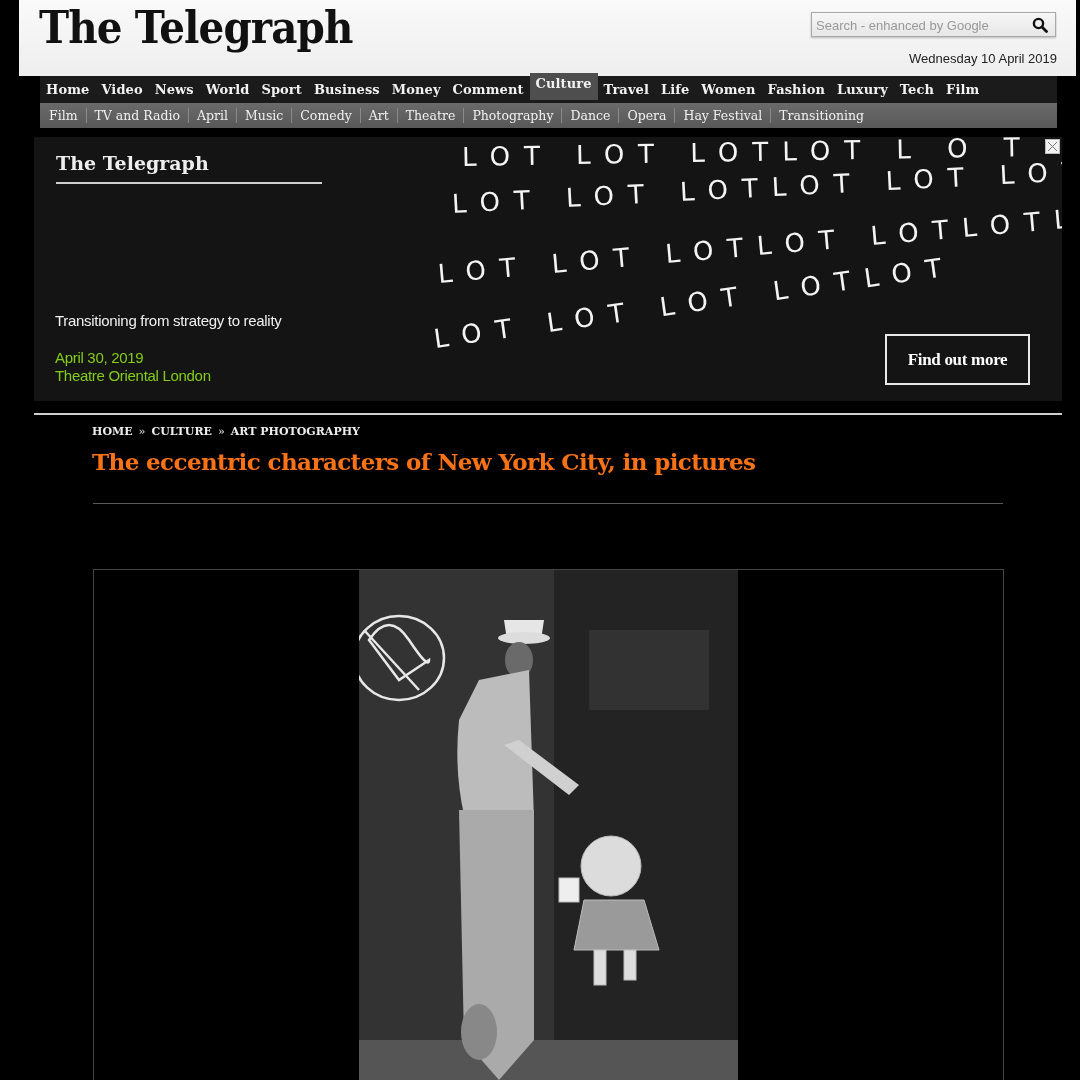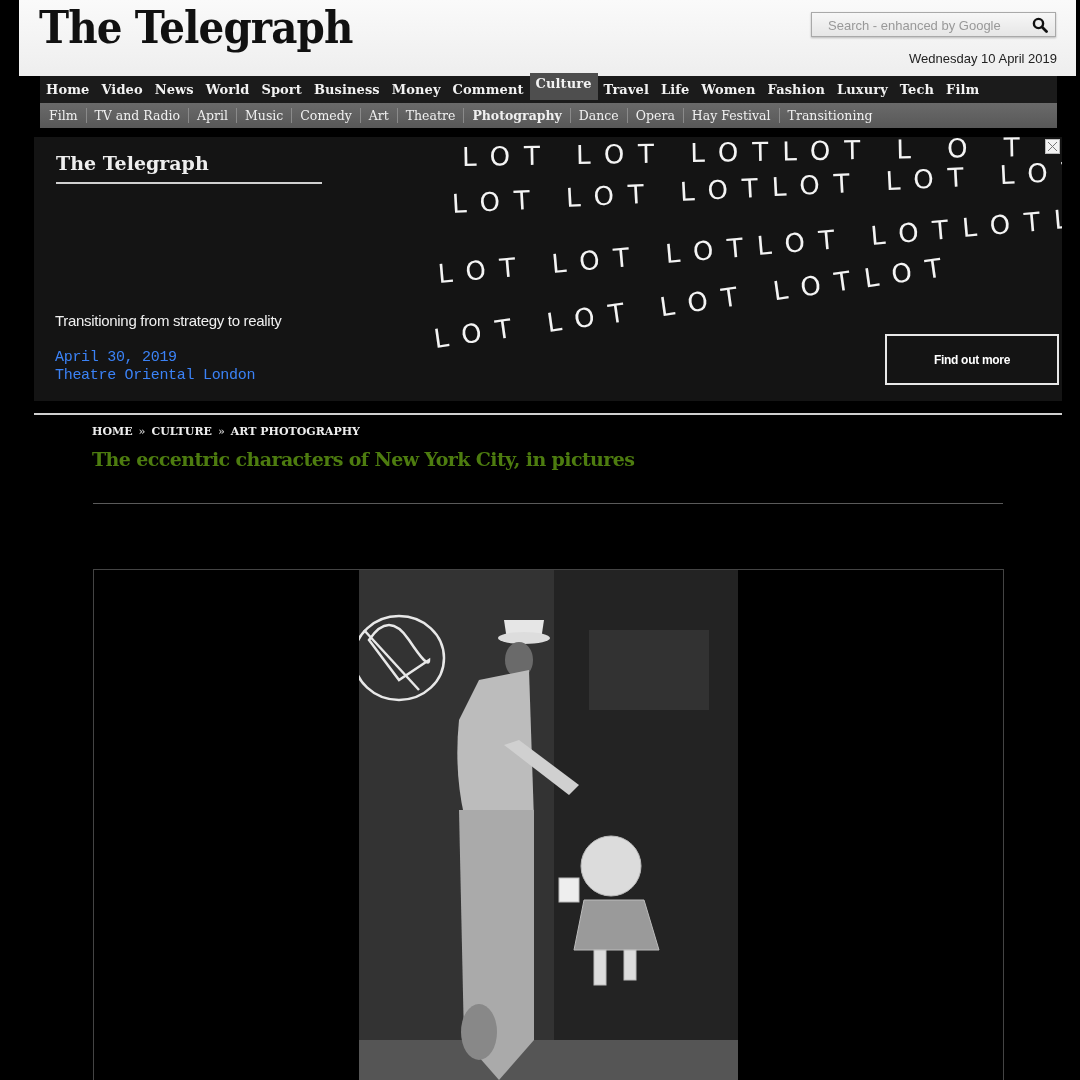--- a/index.html
+++ b/index.html
@@ -7,52 +7,52 @@
   body { position: relative; font-family: "DejaVu Serif", serif; color: #fff; }
 
   
   .masthead { position: absolute; left: 19px; top: 0; width: 1057px; height: 76px;
     background: linear-gradient(#fafafa, #eeeeee); }
   .logo { position: absolute; left: 20px; top: 2px; font-family: "DejaVu Serif", serif;
     font-weight: bold; font-size: 44px; color: #111; letter-spacing: -1px; transform: scaleX(0.92); transform-origin: left; }
   .search { position: absolute; left: 792px; top: 12px; width: 245px; height: 25px;
     border: 1px solid #a9a9a9; background: linear-gradient(#f7f7f7,#e6e6e6); box-shadow: 0 1px 2px rgba(0,0,0,0.25); }
   .search-input { position: absolute; left: 4px; top: 3px; width: 205px; height: 18px; border: none; background: transparent;
-    font-family: "Liberation Sans", sans-serif; font-size: 13px; color: #888; margin-left: 12px; }
+    font-family: "Liberation Sans", sans-serif; font-size: 13px; color: #888; }
   .search-input::placeholder { color: #999; }
   .search-icon { position: absolute; right: 7px; top: 4px; width: 16px; height: 16px; }
   .date { position: absolute; right: 19px; top: 51px; font-family: "Liberation Sans", sans-serif; font-size: 13px; color: #222; }
 
   
   .nav { position: absolute; left: 40px; top: 76px; width: 1017px; height: 27px; background: #1b1b1b; display: flex; align-items: center; padding-left: 6px; }
   .nav-item { font-family: "DejaVu Serif", serif; font-weight: bold; font-size: 13px; color: #f2f2f2; margin-right: 12px; letter-spacing: 0.1px; white-space: nowrap; }
   .nav-item.active { background: #4e4e4e; height: 27px; margin-top: -6px; padding: 2px 6px 0 6px; margin-left: -6px; margin-right: 6px; line-height: 18px; }
   .subnav { position: absolute; left: 40px; top: 103px; width: 1017px; height: 25px; background: linear-gradient(#6a6a6a, #585858); display: flex; align-items: center; padding-left: 9px; }
   .sub-item { font-family: "DejaVu Serif", serif; font-size: 12.5px; color: #f0f0f0; white-space: nowrap; }
-  .sub-item.active { font-weight: bold; }
+  .sub-item.active { font-weight: normal; }
   .sep { width: 1px; height: 15px; background: #8a8a8a; margin: 0 8px; }
 
   
   .ad { position: absolute; left: 34px; top: 137px; width: 1028px; height: 264px; background: #141414; overflow: hidden; }
   .ad-logo { position: absolute; left: 22px; top: 15px; font-family: "DejaVu Serif", serif; font-weight: bold; font-size: 19px; color: #eee; }
   .ad-rule { position: absolute; left: 22px; top: 45px; width: 266px; height: 2px; background: #d0d0d0; }
   .ad-headline { position: absolute; left: 21px; top: 55px; width: 330px; font-family: "DejaVu Serif", serif; font-weight: bold; font-size: 35px; line-height: 36px; color: #fff; letter-spacing: -1px; }
   .ad-sub { position: absolute; left: 21px; top: 175px; font-family: "Liberation Sans", sans-serif; font-size: 15px; color: #f0f0f0; letter-spacing: -0.3px; }
-  .ad-date { position: absolute; left: 21px; top: 212px; font-family: Liberation Mono, monospace; font-size: 15px; color: #3b82f6; line-height: 18px; letter-spacing: -0.3px; }
+  .ad-date { position: absolute; left: 21px; top: 212px; font-family: Liberation Sans, sans-serif; font-size: 15px; color: #84cc16; line-height: 18px; letter-spacing: -0.3px; }
   .lot-row { position: absolute; font-family: "DejaVu Sans", sans-serif; font-size: 26px; color: #f4f4f4; letter-spacing: 14px; white-space: nowrap; }
   .ad-close { position: absolute; left: 1011px; top: 2px; width: 15px; height: 15px; background: #f2f2f2; border: 1px solid #bbb; }
   .ad-close svg { display: block; }
-  .ad-cta { position: absolute; left: 851px; top: 197px; width: 174px; height: 51px; border: 2px solid #e8e8e8; background: transparent;
-    font-family: Liberation Sans, sans-serif; font-weight: bold; font-size: 12px; color: #fff; letter-spacing: -0.3px; display: flex; align-items: center; justify-content: center; }
+  .ad-cta { position: absolute; left: 851px; top: 197px; width: 145px; height: 51px; border: 2px solid #e8e8e8; background: transparent;
+    font-family: Liberation Serif, serif; font-weight: bold; font-size: 17px; color: #fff; letter-spacing: -0.3px; display: flex; align-items: center; justify-content: center; }
 
   
   .rule-top { position: absolute; left: 34px; top: 413px; width: 1028px; height: 2px; background: #cfcfcf; }
   .breadcrumb { position: absolute; left: 92px; top: 425px; font-family: "DejaVu Serif", serif; font-weight: bold; font-size: 11px; color: #eee; display: flex; gap: 6px; }
   .crumb-sep { color: #bbb; }
-  .title { position: absolute; left: 92px; top: 448px; font-family: "DejaVu Serif", serif; font-size: 19px; color: #4d7c0f; letter-spacing: -0.6px; }
+  .title { position: absolute; left: 92px; top: 448px; font-family: "DejaVu Serif", serif; font-size: 23px; color: #f97316; letter-spacing: -0.6px; }
   .rule-mid { position: absolute; left: 93px; top: 503px; width: 910px; height: 1px; background: #5a5a5a; }
 
   .frame { position: absolute; left: 93px; top: 569px; width: 911px; height: 520px; border: 1px solid #444; background: #000; }
   .photo { position: absolute; left: 359px; top: 570px; width: 379px; height: 510px; overflow: hidden;
     background: linear-gradient(90deg, #2a2a2a 0%, #3a3a3a 30%, #252525 51%, #1a1a1a 52%, #333 75%, #2b2b2b 100%); }
 </style>
 </head>
 <body>
 
 <div class="masthead">

